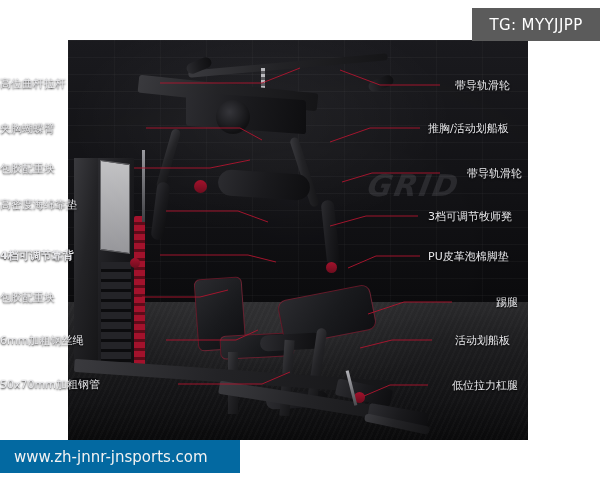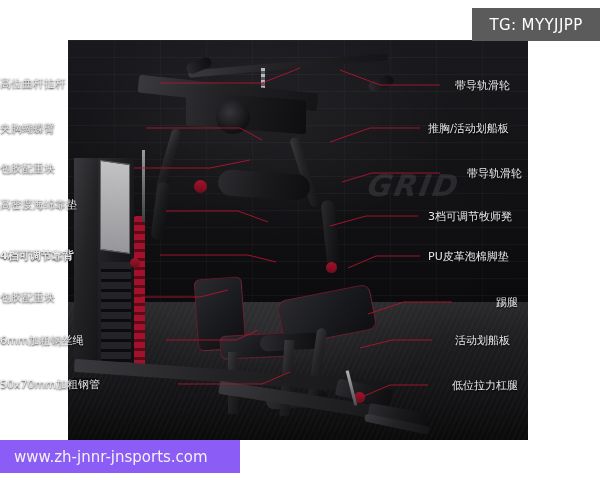--- a/index.html
+++ b/index.html
@@ -132,21 +132,21 @@
     pointer-events: none;
   }
 
   
   #url-banner {
     position: absolute;
     left: 0;
     top: 440px;
     width: 240px;
     height: 33px;
-    background: #8b5cf6;
+    background: #0369a1;
     color: #f2f2f2;
     font-size: 15px;
     display: flex;
     align-items: center;
     padding-left: 14px;
     box-sizing: border-box;
     z-index: 45;
   }
 </style>
 </head>

